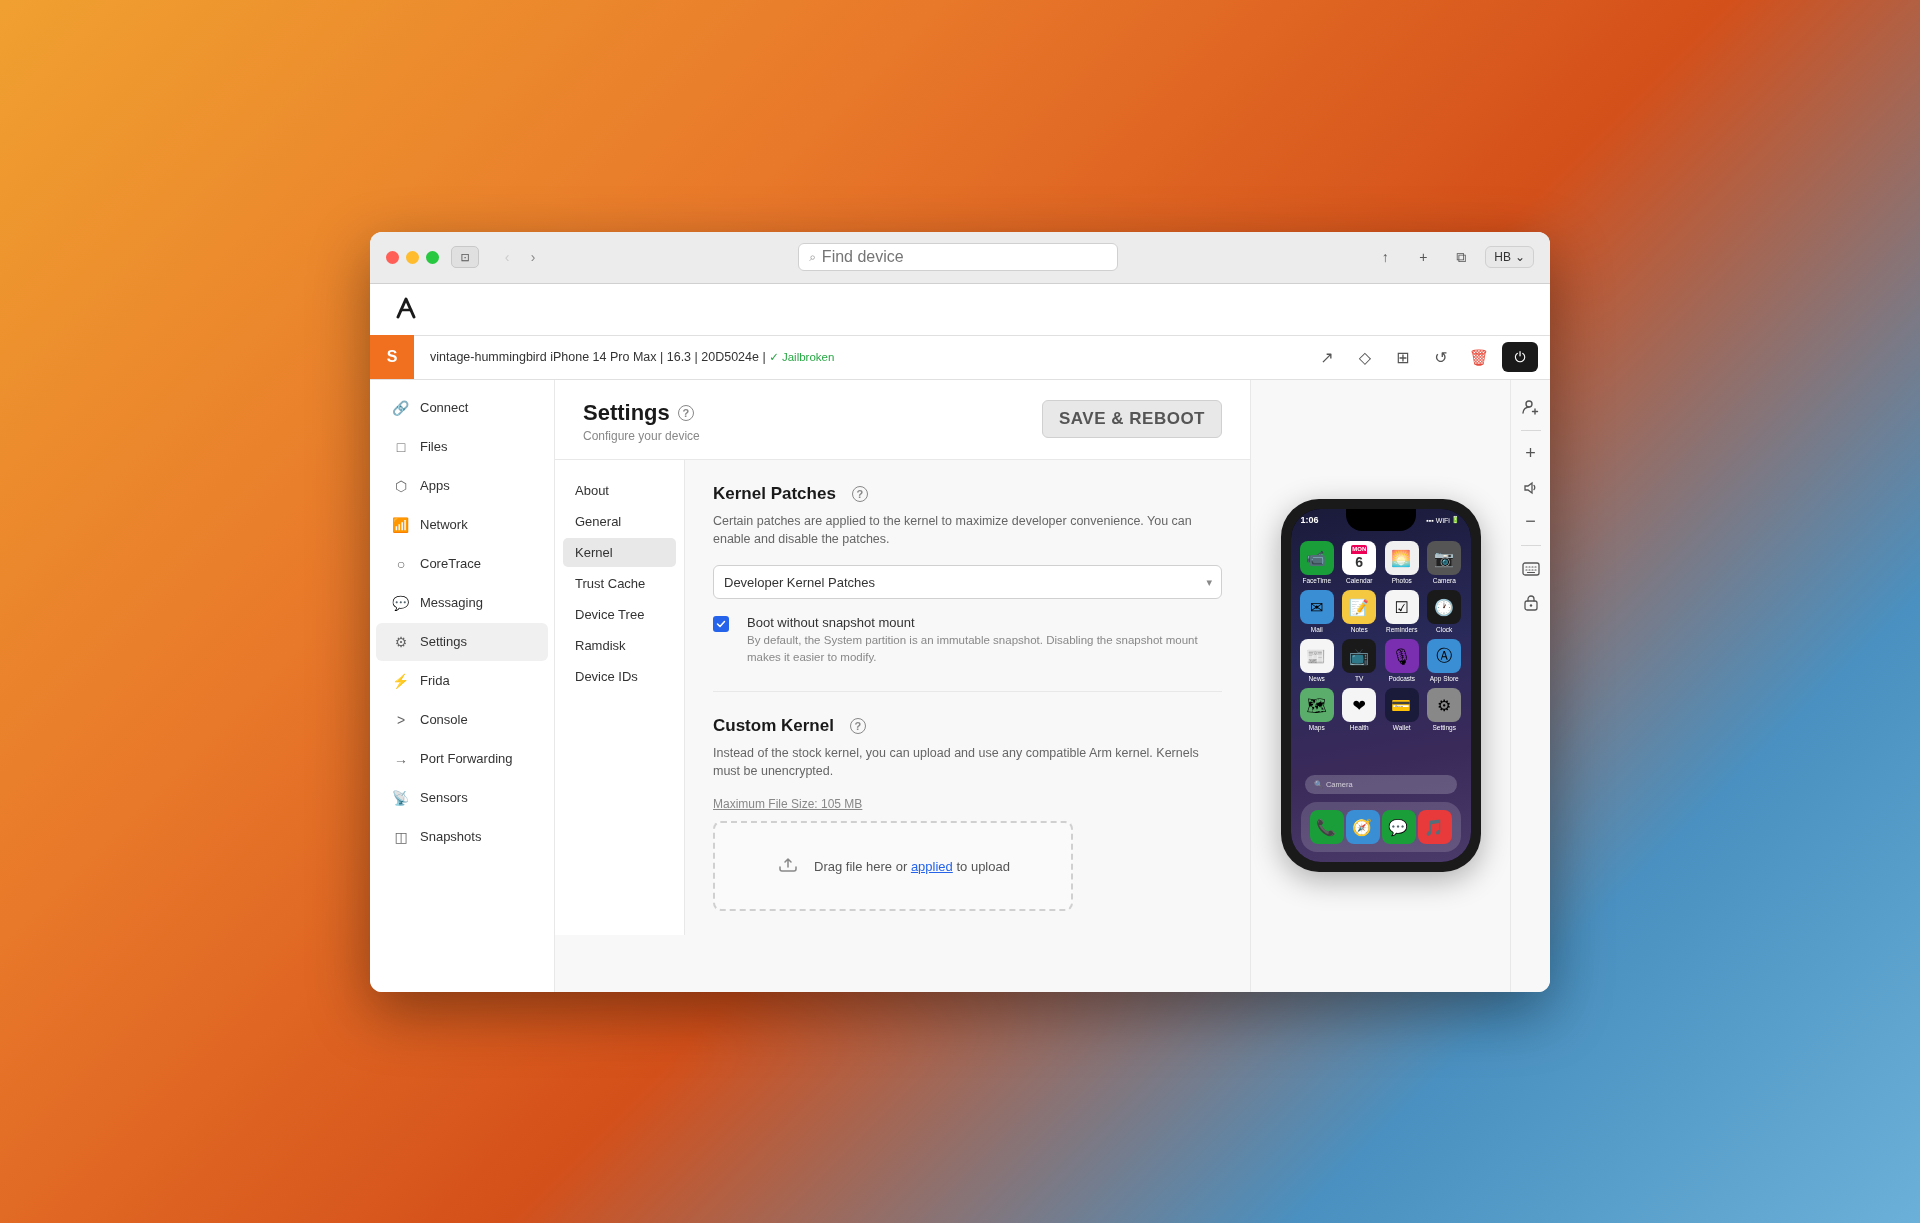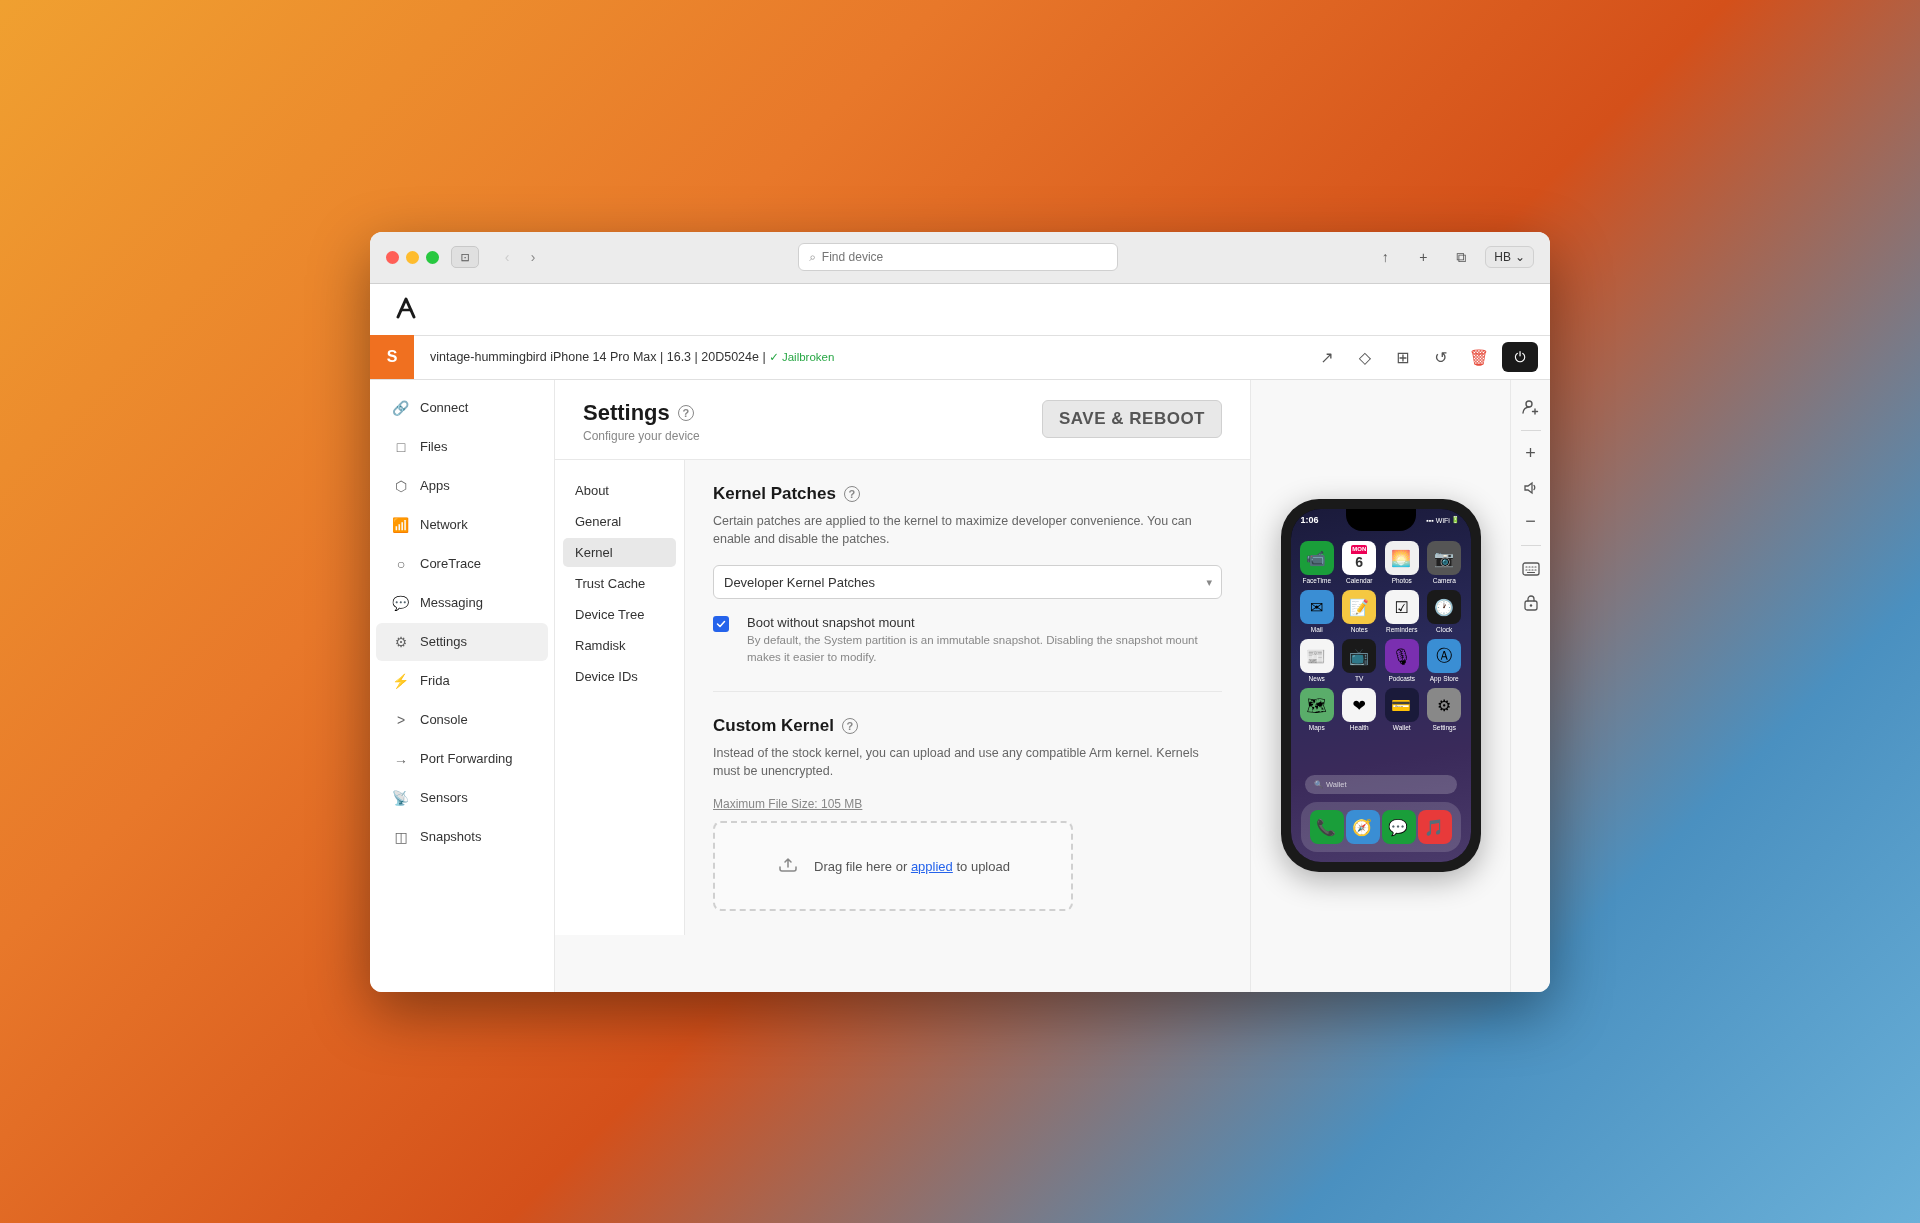--- a/index.html
+++ b/index.html
@@ -72,21 +72,21 @@
       background: white;
       border: 1px solid #d0d0d0;
       border-radius: 6px;
       display: flex;
       align-items: center;
       padding: 0 10px;
       gap: 6px;
     }
     .search-box input {
       border: none; outline: none; background: transparent;
-      font-size: 12px; color: #333; width: 100%;
+      font-size: 16px; color: #333; width: 100%;
     }
     .search-icon { color: #999; font-size: 12px; }
     .titlebar-right {
       display: flex; align-items: center; gap: 10px;
     }
     .titlebar-action-btn {
       width: 28px; height: 22px;
       background: transparent; border: none;
       display: flex; align-items: center; justify-content: center;
       cursor: pointer; color: #555; font-size: 14px;
@@ -270,21 +270,21 @@
       flex: 1;
       padding: 24px 28px;
       overflow-y: auto;
     }
     .section-title {
       font-size: 17px;
       font-weight: 600;
       color: #1a1a1a;
       display: flex;
       align-items: center;
-      gap: 8px;
+      gap: 16px;
       margin-bottom: 8px;
     }
     .section-desc {
       font-size: 12.5px;
       color: #666;
       margin-bottom: 16px;
       line-height: 1.5;
     }
     .help-icon {
       width: 16px; height: 16px;
@@ -795,21 +795,21 @@
                   <div class="phone-app-icon" style="background:#1a1a3a">💳</div>
                   <span class="phone-app-label">Wallet</span>
                 </div>
                 <div class="phone-app">
                   <div class="phone-app-icon" style="background:#888">⚙</div>
                   <span class="phone-app-label">Settings</span>
                 </div>
               </div>
 
               <div class="phone-search">
-                <span class="phone-search-text">🔍 Wallet</span>
+                <span class="phone-search-text">🔍 Camera</span>
               </div>
 
               <div class="phone-dock">
                 <div class="phone-dock-app" style="background:#1a9e3a">📞</div>
                 <div class="phone-dock-app" style="background:#3a8ed4">🧭</div>
                 <div class="phone-dock-app" style="background:#1a9e3a">💬</div>
                 <div class="phone-dock-app" style="background:#e83a3a">🎵</div>
               </div>
             </div>
           </div>

